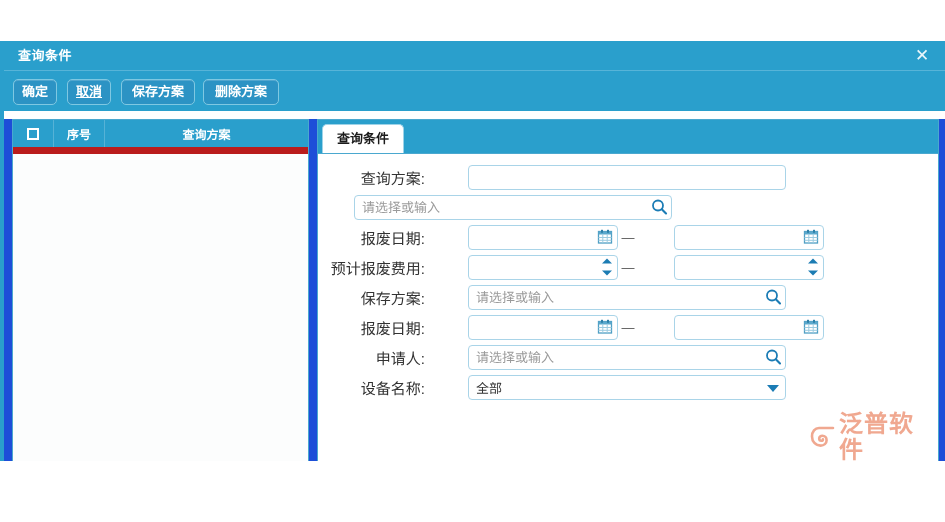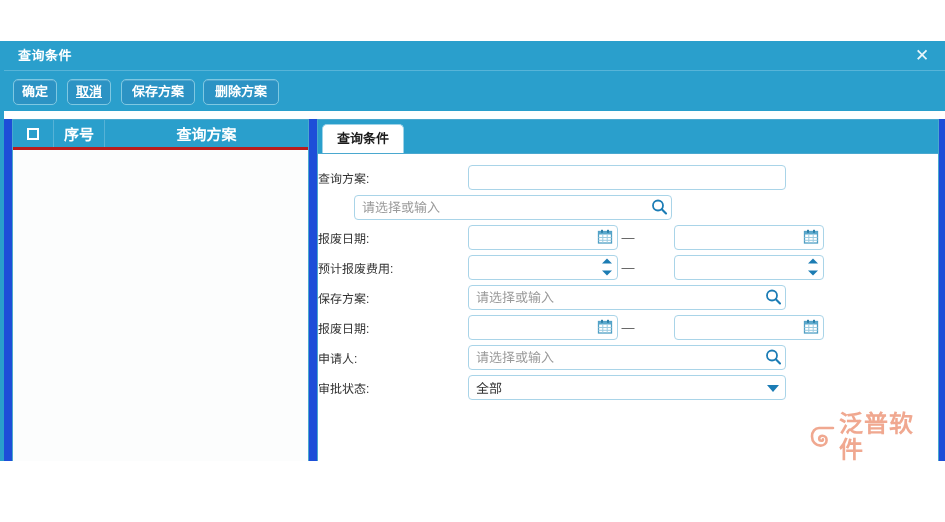--- a/index.html
+++ b/index.html
@@ -102,23 +102,23 @@
     width: 297px; height: 435px;
     box-sizing: border-box;
     border: 1px solid #4aa8cf;
     background: #fcfdfd;
   }
   .lp-head {
     display: flex;
     height: 27px;
     background: #2a9fcc;
     color: #ffffff;
-    font-size: 15px;
+    font-size: 12px;
     font-weight: bold;
-    border-bottom: 3px solid #b91c1c;
+    border-bottom: 7px solid #b91c1c;
   }
   .lp-col-check {
     width: 40px;
     display: flex;
     align-items: center;
     justify-content: center;
     border-right: 1px solid #56b2d6;
     cursor: pointer;
   }
   .chk {
@@ -184,22 +184,23 @@
     padding-top: 8px;
   }
   .row {
     display: flex;
     align-items: center;
     height: 30px;
     margin-bottom: 0px;
   }
   .label {
     width: 107px;
+    text-align: right;
     padding-right: 7px;
-    font-size: 12px;
+    font-size: 15px;
     color: #333333;
     white-space: nowrap;
     flex: none;
   }
   .field-wrap {
     position: relative;
     flex: none;
     padding-left: 36px;
   }
 
@@ -450,21 +451,21 @@
           <span class="icon-btn">
             <svg width="17" height="17" viewBox="0 0 17 17">
               <circle cx="7" cy="7" r="5" fill="none" stroke="#1b7cb5" stroke-width="1.8"></circle>
               <line x1="10.8" y1="10.8" x2="15" y2="15" stroke="#1b7cb5" stroke-width="2.1" stroke-linecap="round"></line>
             </svg>
           </span>
         </div>
       </div>
 
       <div class="row">
-        <div class="label">审批状态:</div>
+        <div class="label">设备名称:</div>
         <div class="field-wrap">
           <input class="inp wide" type="text" readonly="" value="全部" style="">
           <span class="sel-arrow"></span>
         </div>
       </div>
 
     </div>
   </div>
 
   <div class="watermark">

